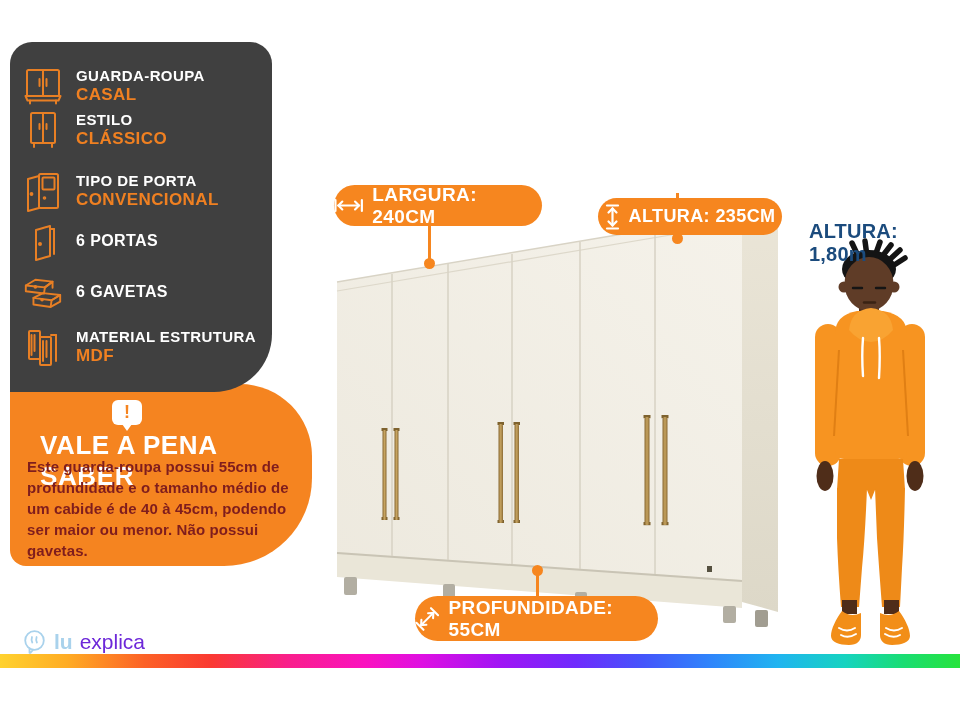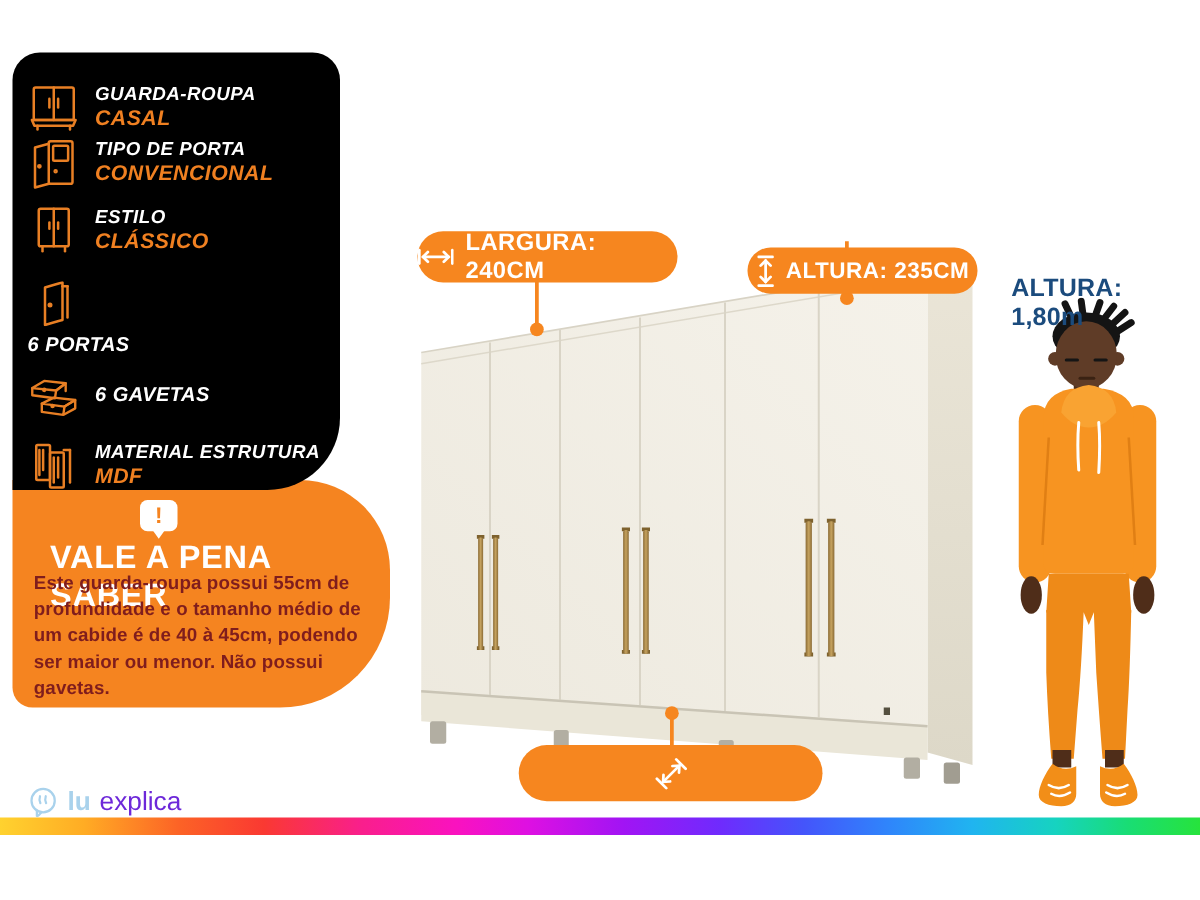--- a/index.html
+++ b/index.html
@@ -1,22 +1,22 @@
 <!DOCTYPE html>
 <html><head>
 <meta charset="utf-8">
 <style>
   html,body{margin:0;padding:0;background:#fff;}
   .canvas{position:relative;width:960px;height:720px;background:#ffffff;overflow:hidden;
           font-family:"Liberation Sans", sans-serif;}
 
   
   .specs-panel{position:absolute;left:10px;top:42px;width:262px;height:350px;
-    background:#000000;border-radius:22px 22px 58px 0;z-index:3;
-    padding:24px 10px 0 12px;box-sizing:border-box;font-style:italic;}
+    background:#404040;border-radius:22px 22px 58px 0;z-index:3;
+    padding:24px 10px 0 12px;box-sizing:border-box;}
   .spec-row{display:flex;align-items:flex-start;}
   .spec-icon{width:42px;flex:none;margin-right:12px;display:flex;justify-content:center;align-items:flex-start;}
   .spec-label{font-weight:700;font-size:15px;line-height:19px;color:#ffffff;letter-spacing:.4px;}
   .spec-label.big{font-size:16px;padding-top:6px;}
   .spec-value{font-weight:700;font-size:17px;line-height:20px;color:#F08021;letter-spacing:.4px;}
 
   
   .info-blob{position:absolute;left:10px;top:384px;width:302px;height:182px;
     background:#F58420;border-radius:0 72px 88px 16px;z-index:2;}
   .warn-icon{position:absolute;left:102px;top:16px;width:30px;height:25px;background:#ffffff;
@@ -78,54 +78,54 @@
           <line x1="7" y1="34.5" x2="7" y2="37.5"></line>
             <line x1="33" y1="34.5" x2="33" y2="37.5"></line>
         </svg>
       </span>
       <span class="spec-text">
         <div class="spec-label">GUARDA-ROUPA</div>
         <div class="spec-value">CASAL</div>
       </span>
     </div>
 
-    <div class="spec-row" style="margin-bottom:12px;">
-      <span class="spec-icon">
-        <svg width="36" height="42" viewBox="0 0 36 42" fill="none" stroke="#E87F24" stroke-width="2" stroke-linecap="round" stroke-linejoin="round">
-          <rect x="14" y="3" width="19" height="34" rx="1.5"></rect>
-          <rect x="17.5" y="6.5" width="12" height="12" rx="1"></rect>
-          <circle cx="19.5" cy="27" r="0.8"></circle>
-          <path d="M14,5 L3,8 L3,40 L14,37"></path>
-          <circle cx="6.5" cy="23" r="0.9"></circle>
-        </svg>
-      </span>
-      <span class="spec-text">
-        <div class="spec-label">TIPO DE PORTA</div>
-        <div class="spec-value">CONVENCIONAL</div>
-      </span>
-    </div>
-
     <div class="spec-row" style="margin-bottom:21px;">
       <span class="spec-icon">
         <svg width="34" height="40" viewBox="0 0 34 40" fill="none" stroke="#E87F24" stroke-width="2" stroke-linecap="round" stroke-linejoin="round">
           <rect x="5" y="3" width="24" height="30" rx="1.5"></rect>
             <line x1="17" y1="3" x2="17" y2="33"></line>
           <line x1="13.5" y1="14" x2="13.5" y2="19"></line>
             <line x1="20.5" y1="14" x2="20.5" y2="19"></line>
           <line x1="8" y1="33" x2="8" y2="37"></line>
             <line x1="26" y1="33" x2="26" y2="37"></line>
         </svg>
       </span>
       <span class="spec-text">
         <div class="spec-label">ESTILO</div>
         <div class="spec-value">CLÁSSICO</div>
       </span>
     </div>
 
-    <div class="spec-row" style="margin-bottom:15px;flex-direction:column;">
+    <div class="spec-row" style="margin-bottom:12px;">
+      <span class="spec-icon">
+        <svg width="36" height="42" viewBox="0 0 36 42" fill="none" stroke="#E87F24" stroke-width="2" stroke-linecap="round" stroke-linejoin="round">
+          <rect x="14" y="3" width="19" height="34" rx="1.5"></rect>
+          <rect x="17.5" y="6.5" width="12" height="12" rx="1"></rect>
+          <circle cx="19.5" cy="27" r="0.8"></circle>
+          <path d="M14,5 L3,8 L3,40 L14,37"></path>
+          <circle cx="6.5" cy="23" r="0.9"></circle>
+        </svg>
+      </span>
+      <span class="spec-text">
+        <div class="spec-label">TIPO DE PORTA</div>
+        <div class="spec-value">CONVENCIONAL</div>
+      </span>
+    </div>
+
+    <div class="spec-row" style="margin-bottom:15px;">
       <span class="spec-icon">
         <svg width="30" height="36" viewBox="0 0 30 36" fill="none" stroke="#E87F24" stroke-width="2" stroke-linecap="round" stroke-linejoin="round">
           <path d="M8,5 C8,5 20,1.5 22,1 L22,31 C20,31.5 8,35 8,35 Z"></path>
           <line x1="22" y1="4" x2="26" y2="4"></line>
             <line x1="26" y1="4" x2="26" y2="29"></line>
           <circle cx="12" cy="19" r="1"></circle>
         </svg>
       </span>
       <span class="spec-text">
         <div class="spec-label big">6 PORTAS</div>
@@ -277,20 +277,21 @@
   <div class="leader leader-prof"></div>
   <div class="dot dot-prof"></div>
   <div class="badge badge-prof">
     <svg width="26" height="26" viewBox="0 0 26 26" stroke="#ffffff" stroke-width="2.2" stroke-linecap="round" fill="none">
       <line x1="1.5" y1="17" x2="9" y2="24.5"></line>
         <line x1="17" y1="1.5" x2="24.5" y2="9"></line>
       <line x1="6.5" y1="19.5" x2="19.5" y2="6.5"></line>
       <polyline points="6.8,13.9 6.5,19.5 12.1,19.2"></polyline>
         <polyline points="13.9,6.8 19.5,6.5 19.2,12.1"></polyline>
     </svg>
+    <span>PROFUNDIDADE: 55CM</span>
   </div>
 
   <div class="person-label">ALTURA: 1,80m</div>
   <svg class="person" width="150" height="412" viewBox="0 0 150 412">
 
     <g stroke="#141414" stroke-width="5.5" stroke-linecap="round">
       <line x1="64" y1="20" x2="57" y2="5"></line>
       <line x1="72" y1="18" x2="70" y2="3"></line>
       <line x1="80" y1="18" x2="85" y2="4"></line>
       <line x1="86" y1="20" x2="96" y2="7"></line>

